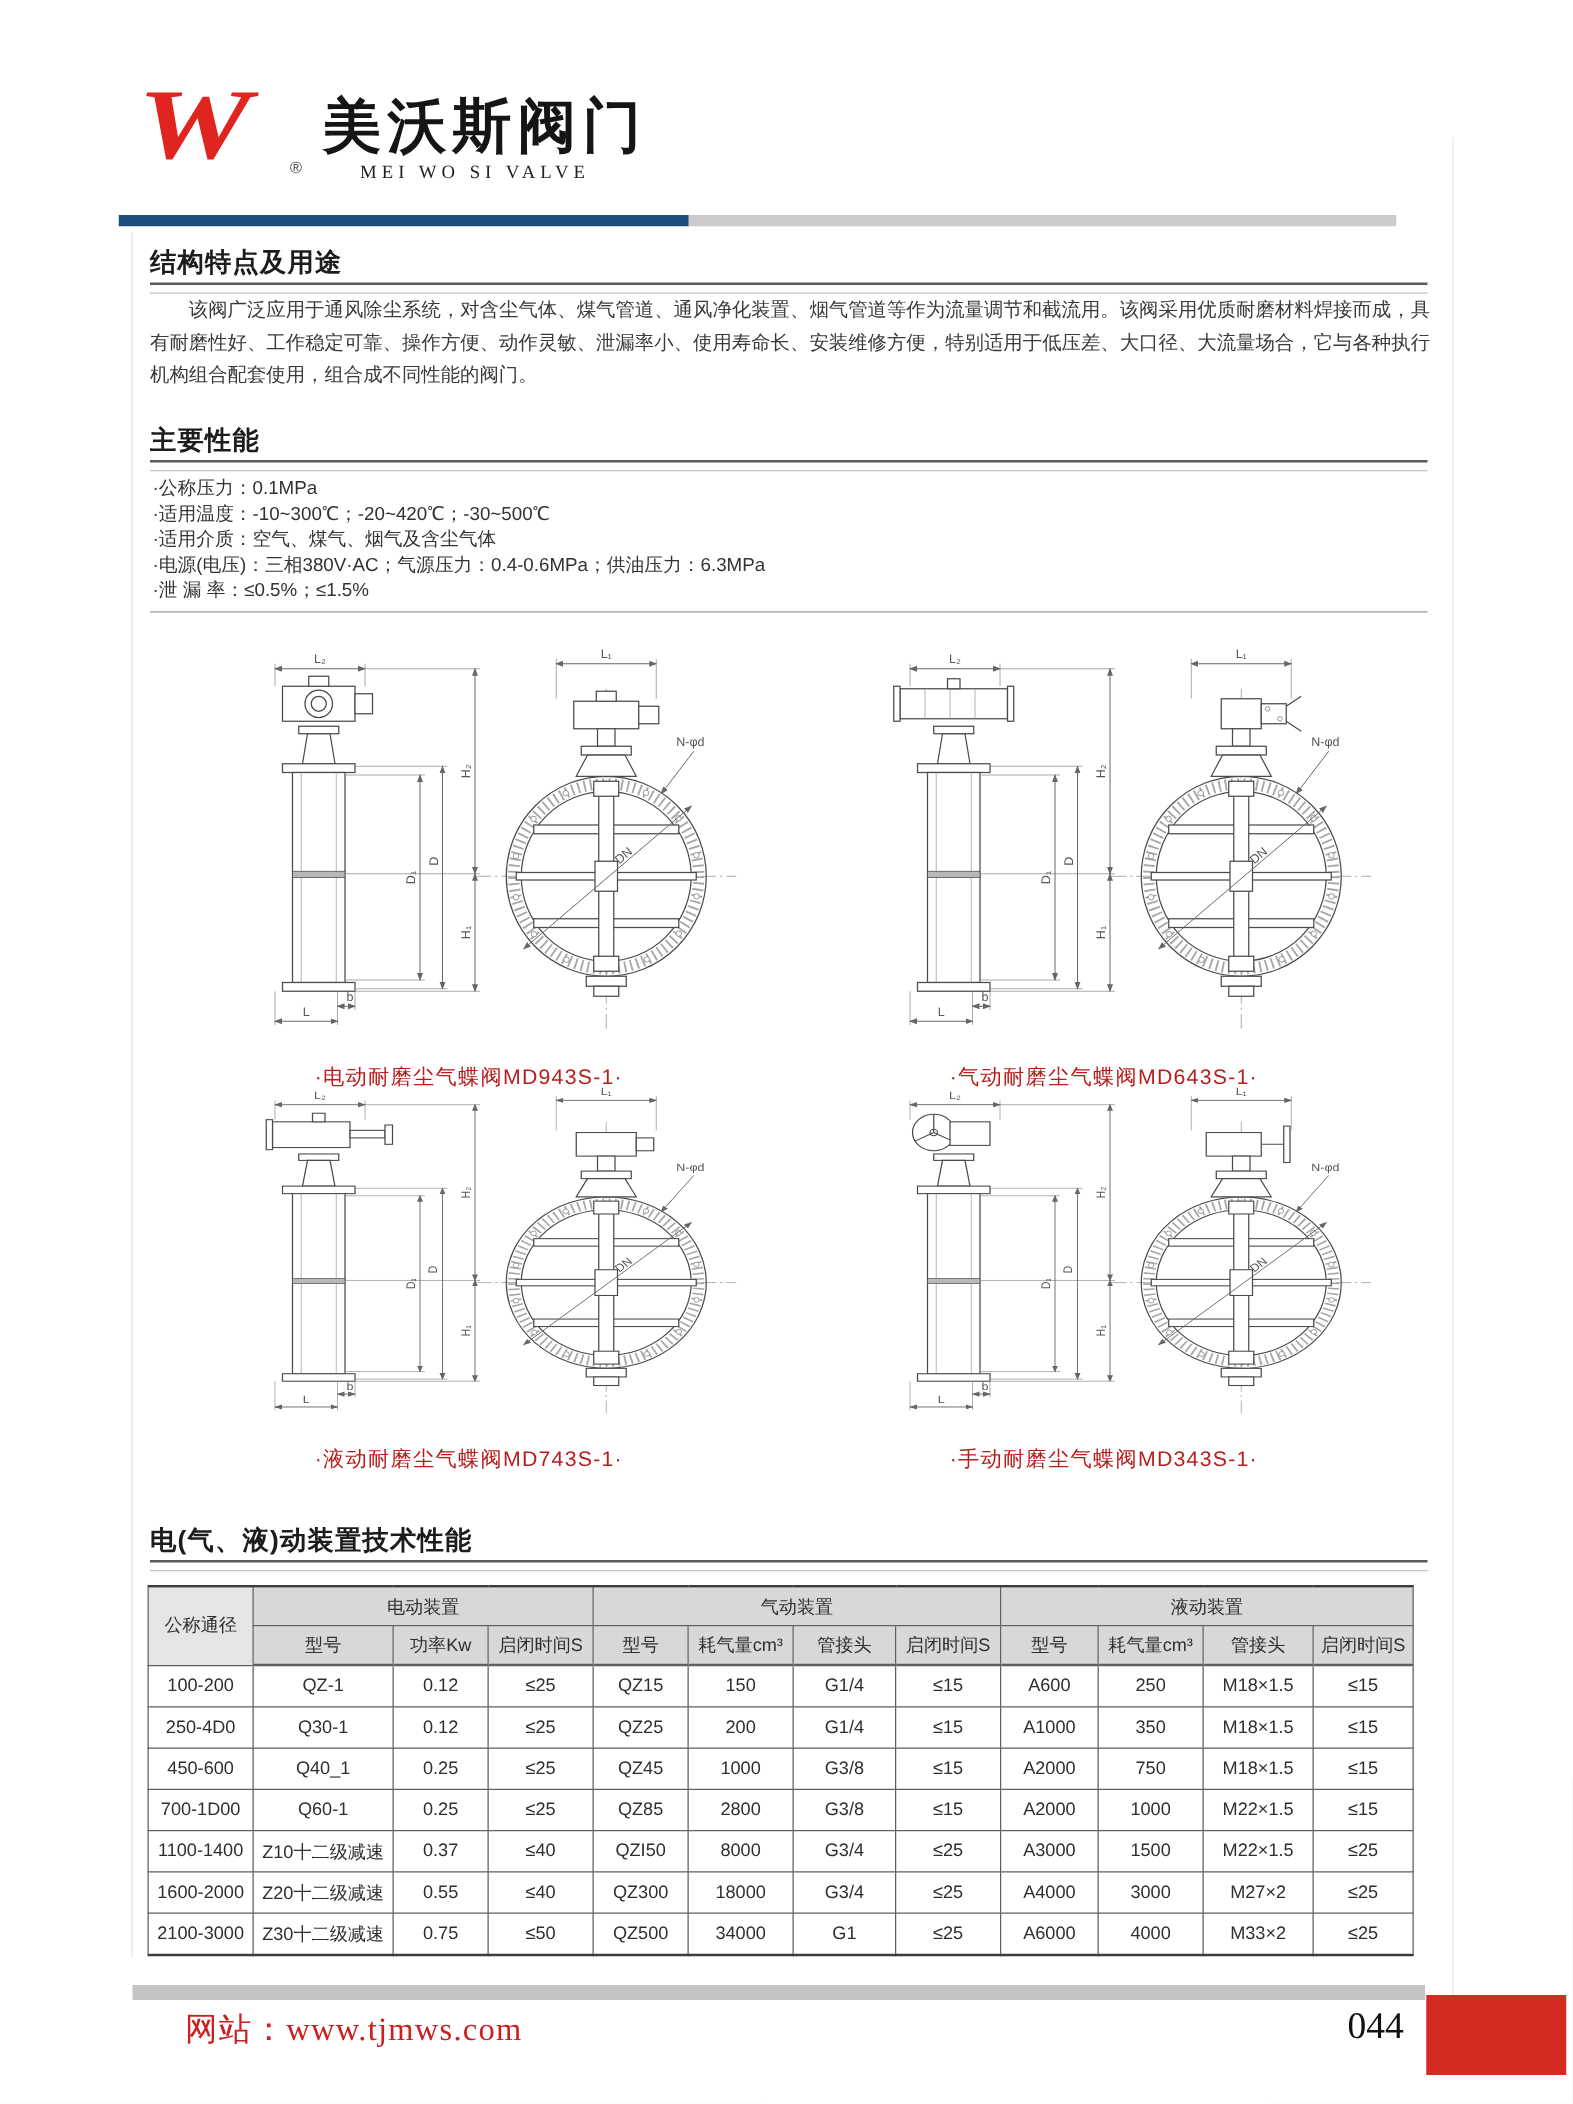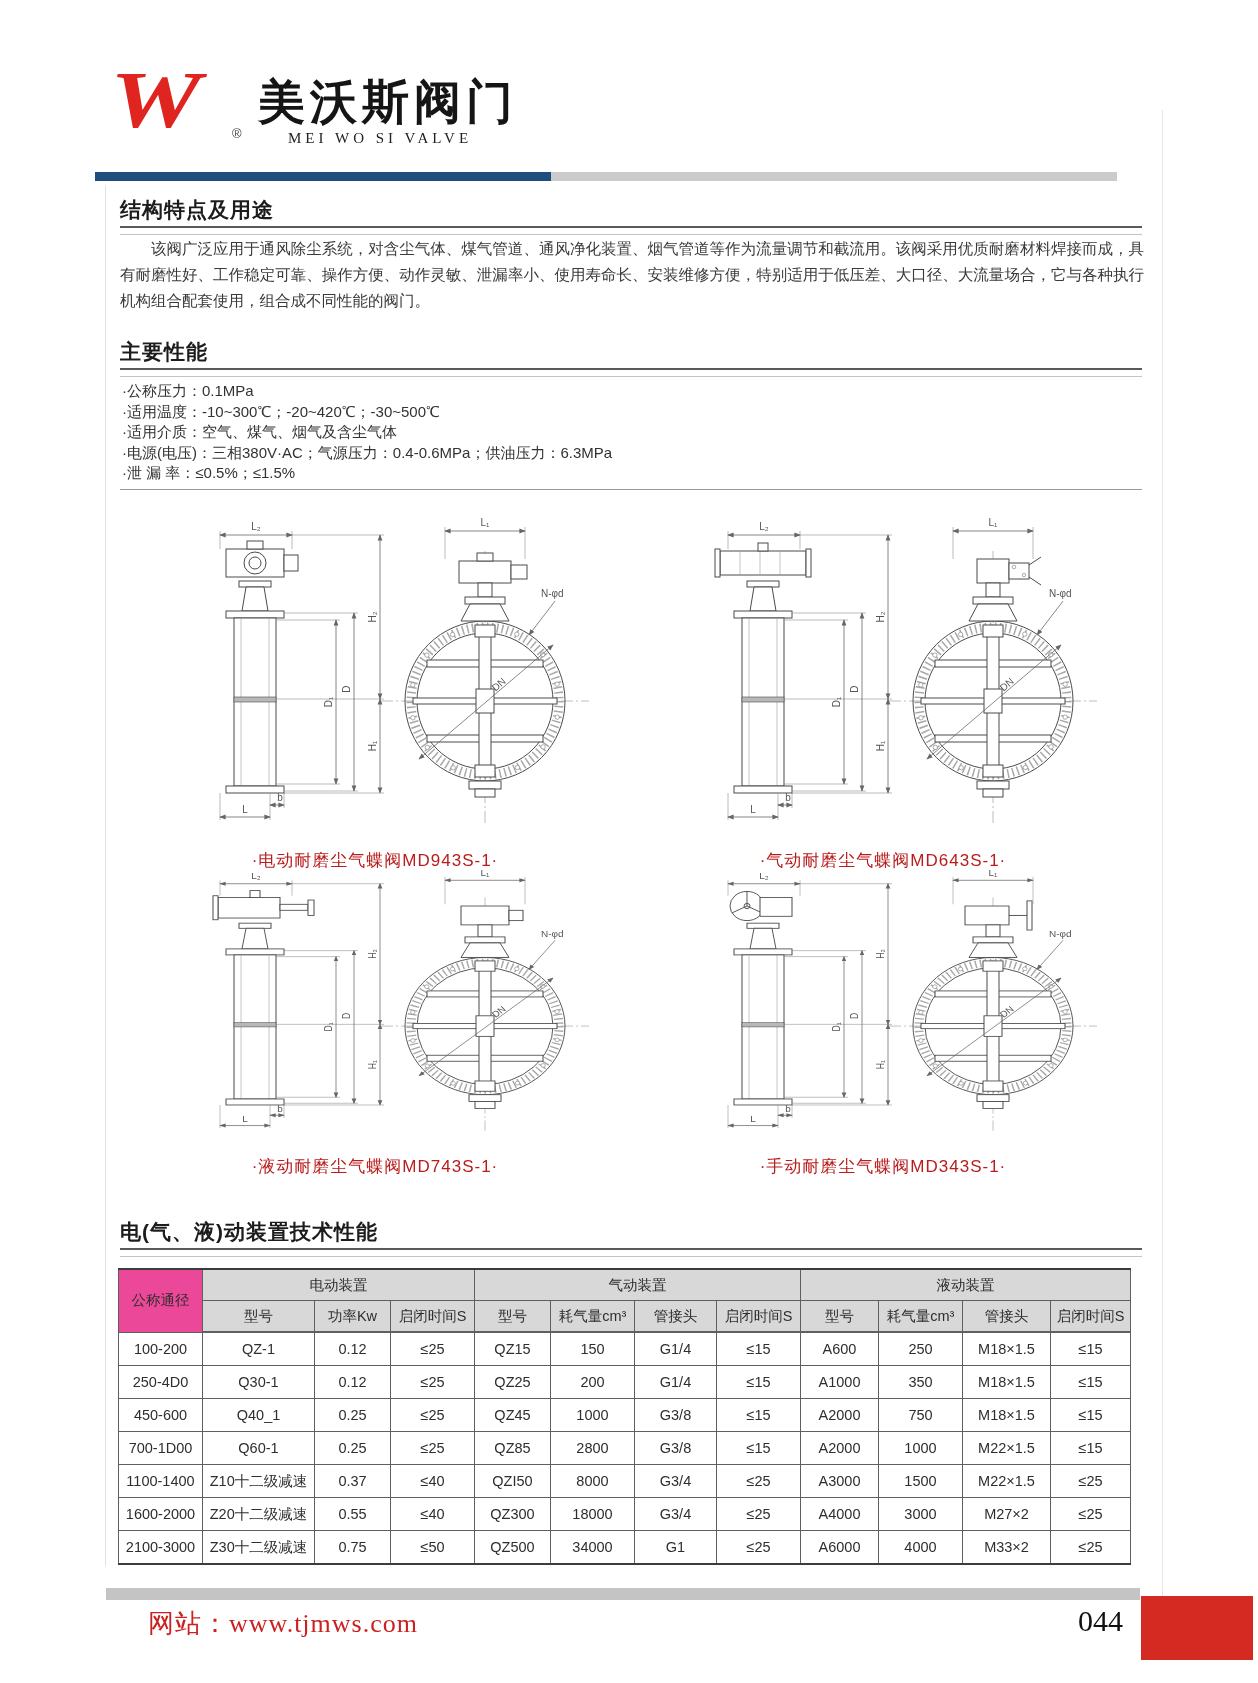--- a/index.html
+++ b/index.html
@@ -493,21 +493,21 @@
         <col style="width: 84px;">
         <col style="width: 82px;">
         <col style="width: 84px;">
         <col style="width: 78px;">
         <col style="width: 84px;">
         <col style="width: 88px;">
         <col style="width: 80px;">
       </colgroup>
       <thead>
         <tr>
-          <th rowspan="2" style="background: #ec4899;"><span>公称通径</span><br><span></span></th>
+          <th rowspan="2" style="background: #e5e5e5;"><span>公称通径</span><br><span></span></th>
           <th colspan="3" style="background: rgb(216, 216, 216);">电动装置</th>
           <th colspan="4" style="background: rgb(216, 216, 216);">气动装置</th>
           <th colspan="4" style="background: rgb(216, 216, 216);">液动装置</th>
         </tr>
         <tr>
           <th style="background: rgb(216, 216, 216);">型号</th>
           <th style="background: rgb(216, 216, 216);">功率Kw</th>
           <th style="background: rgb(216, 216, 216);">启闭时间S</th>
           <th style="background: rgb(216, 216, 216);">型号</th>
           <th style="background: rgb(216, 216, 216);">耗气量cm³</th>

